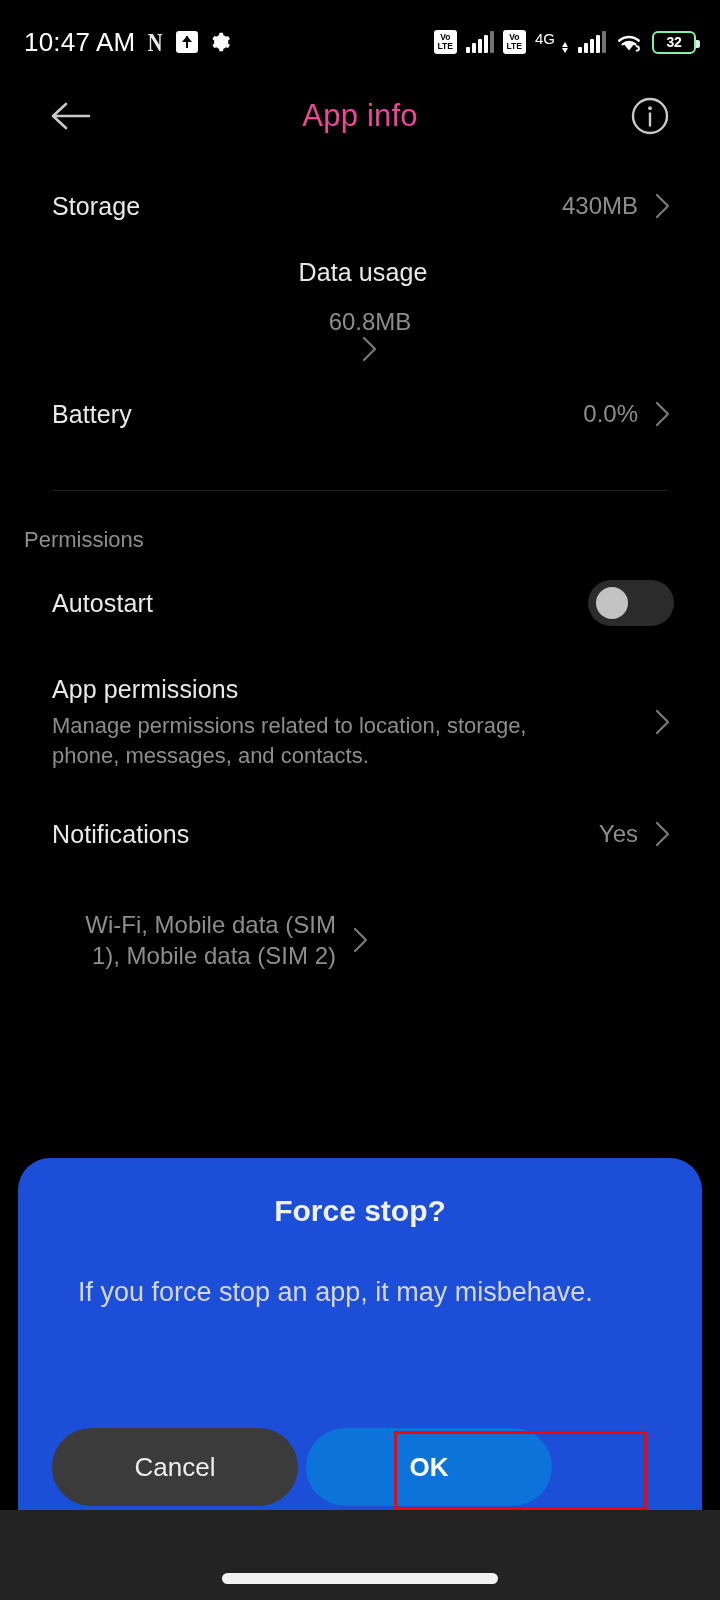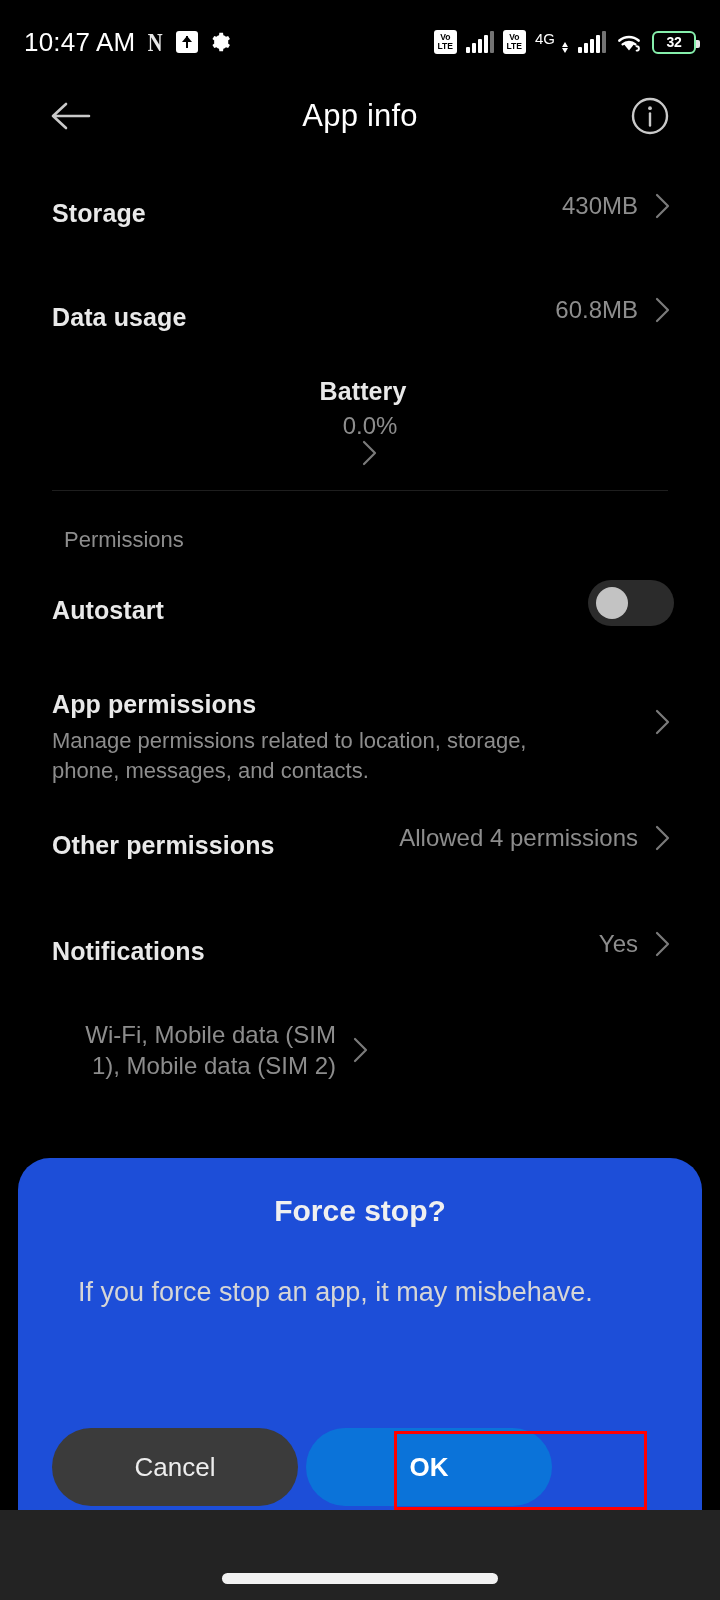--- a/index.html
+++ b/index.html
@@ -89,34 +89,34 @@
   .back-btn {
     position:absolute; left:44px; top:50%; transform:translateY(-50%);
     width:56px;height:56px;display:flex;align-items:center;justify-content:center;
   }
   .info-btn {
     position:absolute; right:46px; top:50%; transform:translateY(-50%);
     width:48px;height:48px;display:flex;align-items:center;justify-content:center;
   }
   .appbar-title {
     width:100%; text-align:center;
-    font-size:31px; font-weight:400; color:#ffffff; letter-spacing:.2px;
+    font-size:31px; font-weight:400; color:#ec4899; letter-spacing:.2px;
   }
 
   
   #content { position:absolute; top:154px; left:0; width:720px; }
   .row {
     position:relative;
     display:flex; align-items:center;
     padding:0 46px 0 52px;
     min-height:104px;
   }
   .row-main { flex:1; min-width:0; }
   .row-title {
-    font-size:25px; font-weight:700; color:#e9e9e9; letter-spacing:.1px;margin-top:15px;
+    font-size:25px; font-weight:400; color:#e9e9e9; letter-spacing:.1px;
   }
   .row-sub {
     font-size:22px; color:#8d8d8d; line-height:1.35; margin-top:7px;
     max-width:540px;
   }
   .row-value {
     font-size:24px; color:#8d8d8d; text-align:right;
     margin-left:14px; white-space:nowrap;
   }
   .row-value.wrap { white-space:normal; line-height:1.3; max-width:270px; }
@@ -125,21 +125,21 @@
     display:flex; align-items:center; justify-content:center;
   }
   .chev svg{display:block;}
 
   .divider {
     height:1px; background:#1e1e1e;
     margin:24px 52px 0 52px;
   }
   .section-label {
     font-size:22px; color:#8d8d8d;
-    padding:36px 52px 0 64px;
+    padding:36px 52px 0 24px;
   }
 
   
   .toggle {
     width:86px;height:46px;border-radius:23px;background:#2b2b2b;
     position:relative;flex:0 0 86px;margin-left:14px;
   }
   .toggle .knob {
     position:absolute;top:7px;left:8px;
     width:32px;height:32px;border-radius:50%;background:#c3c3c3;
@@ -282,33 +282,33 @@
         <div class="row-title">Storage</div>
       </div>
       <div class="row-value">430MB</div>
       <div class="chev">
         <svg width="16" height="26" viewBox="0 0 16 26" fill="none">
             <path d="M2 2l11 11L2 24" stroke="#7a7a7a" stroke-width="2.2" stroke-linecap="round" stroke-linejoin="round"></path>
           </svg>
       </div>
     </div>
 
+    <div class="row" style="min-height:104px;flex-direction:column;">
+      <div class="row-main">
+        <div class="row-title">Data usage</div>
+      </div>
+      <div class="row-value">60.8MB</div>
+      <div class="chev">
+        <svg width="16" height="26" viewBox="0 0 16 26" fill="none">
+            <path d="M2 2l11 11L2 24" stroke="#7a7a7a" stroke-width="2.2" stroke-linecap="round" stroke-linejoin="round"></path>
+          </svg>
+      </div>
+    </div>
+
     <div class="row" style="min-height:104px;">
-      <div class="row-main">
-        <div class="row-title">Data usage</div>
-      </div>
-      <div class="row-value">60.8MB</div>
-      <div class="chev">
-        <svg width="16" height="26" viewBox="0 0 16 26" fill="none">
-            <path d="M2 2l11 11L2 24" stroke="#7a7a7a" stroke-width="2.2" stroke-linecap="round" stroke-linejoin="round"></path>
-          </svg>
-      </div>
-    </div>
-
-    <div class="row" style="min-height:104px;flex-direction:column;">
       <div class="row-main">
         <div class="row-title">Battery</div>
       </div>
       <div class="row-value">0.0%</div>
       <div class="chev">
         <svg width="16" height="26" viewBox="0 0 16 26" fill="none">
             <path d="M2 2l11 11L2 24" stroke="#7a7a7a" stroke-width="2.2" stroke-linecap="round" stroke-linejoin="round"></path>
           </svg>
       </div>
     </div>
@@ -331,31 +331,20 @@
         <div class="row-title">App permissions</div>
         <div class="row-sub">Manage permissions related to location, storage, phone, messages, and contacts.</div>
       </div>
       <div class="chev" style="margin-top:34px;">
         <svg width="16" height="26" viewBox="0 0 16 26" fill="none">
             <path d="M2 2l11 11L2 24" stroke="#7a7a7a" stroke-width="2.2" stroke-linecap="round" stroke-linejoin="round"></path>
           </svg>
       </div>
     </div>
 
-    <div class="row" style="min-height:106px;">
-      <div class="row-main">
-        <div class="row-title">Other permissions</div>
-      </div>
-      <div class="row-value">Allowed 4 permissions</div>
-      <div class="chev">
-        <svg width="16" height="26" viewBox="0 0 16 26" fill="none">
-            <path d="M2 2l11 11L2 24" stroke="#7a7a7a" stroke-width="2.2" stroke-linecap="round" stroke-linejoin="round"></path>
-          </svg>
-      </div>
-    </div>
 
     <div class="row" style="min-height:106px;">
       <div class="row-main">
         <div class="row-title">Notifications</div>
       </div>
       <div class="row-value">Yes</div>
       <div class="chev">
         <svg width="16" height="26" viewBox="0 0 16 26" fill="none">
             <path d="M2 2l11 11L2 24" stroke="#7a7a7a" stroke-width="2.2" stroke-linecap="round" stroke-linejoin="round"></path>
           </svg>

